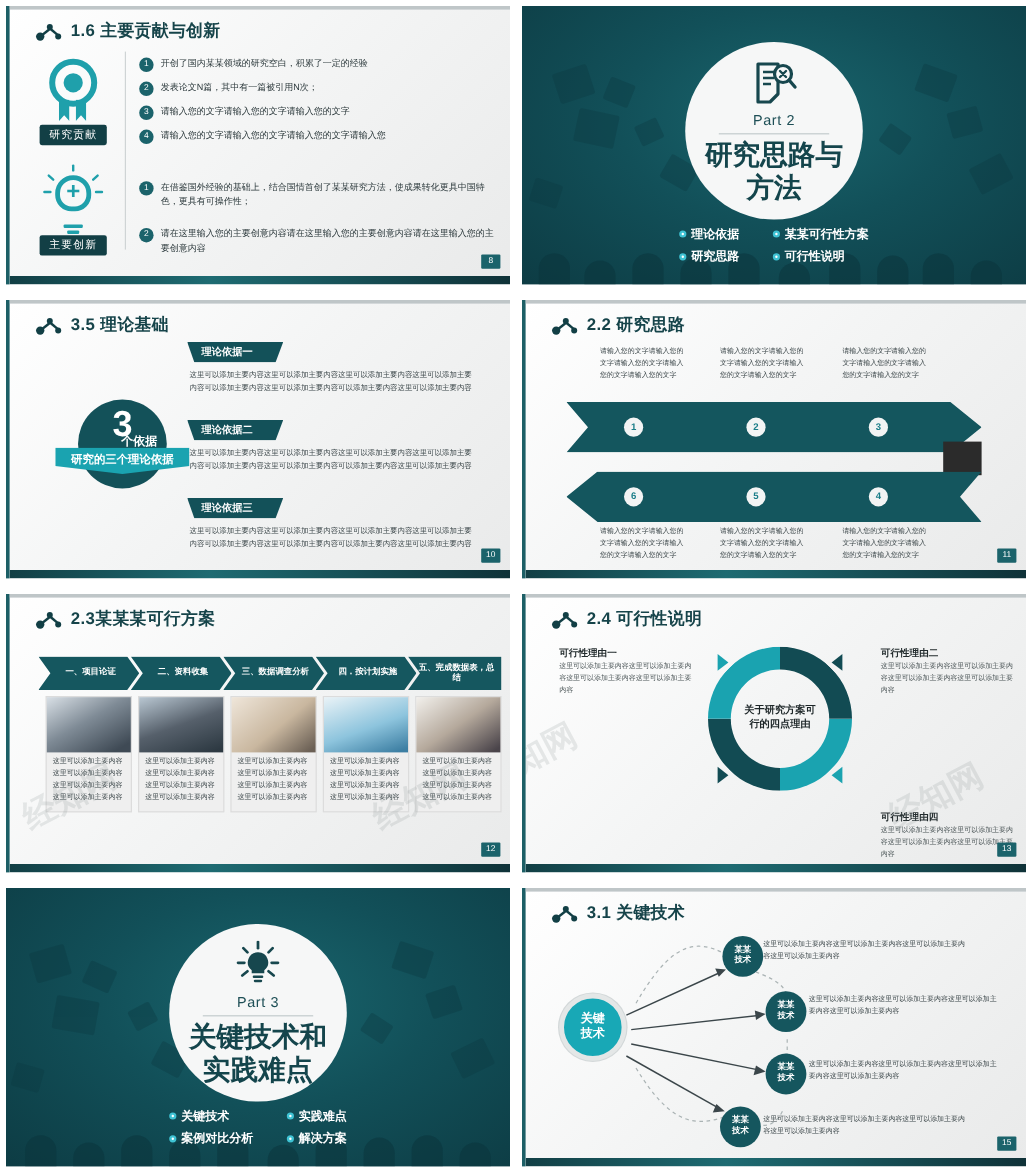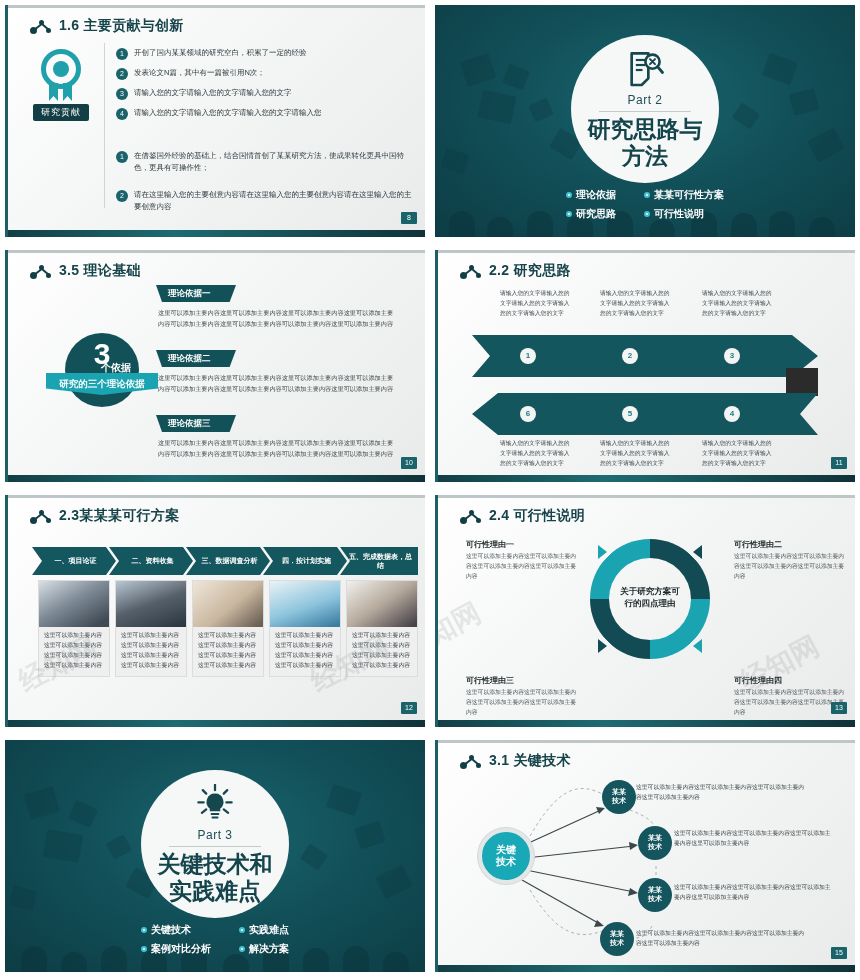--- a/index.html
+++ b/index.html
@@ -148,21 +148,21 @@
   .q.tr{ left:60px; top:0;} .q.tr::before{ left:-60px; top:0; border-top-color:#124b53; border-right-color:#124b53; transform:rotate(-45deg);}
   .q.bl{ left:0; top:60px;} .q.bl::before{ left:0; top:-60px; border-bottom-color:#124b53; border-left-color:#124b53; transform:rotate(-45deg);}
   .q.br{ left:60px; top:60px;} .q.br::before{ left:-60px; top:-60px; border-bottom-color:#1aa3b0; border-right-color:#1aa3b0; transform:rotate(45deg);}
   .tri { position:absolute; width:0;height:0; }
   .rlabel { position:absolute; width:112px; }
   .rlabel .h { font-size:8px; font-weight:bold; color:#222b2d; margin-bottom:2px; }
   .rlabel .p { font-size:5.8px; color:#4a5456; line-height:1.7; }
 
   
   .kcore {
-    position:absolute; left:40px; top:88px; width:56px; height:56px; border-radius:50%;
+    position:absolute; left:28px; top:88px; width:56px; height:56px; border-radius:50%;
     background:#18a8b6; border:4px solid #e4e7e7; color:#fff; font-size:10px; font-weight:bold;
     display:flex; flex-direction:column; align-items:center; justify-content:center; line-height:1.25;
     box-shadow:0 0 0 1px #d3d8d9;
   }
   .knode {
     position:absolute; width:34px; height:34px; border-radius:50%; background:#15565e; color:#fff;
     font-size:7px; font-weight:bold; display:flex; flex-direction:column; align-items:center;
     justify-content:center; line-height:1.25;
   }
   .ktext { position:absolute; width:160px; font-size:5.8px; color:#3a4548; line-height:1.75; }
@@ -211,20 +211,33 @@
         <div class="li">
             <span class="num">3</span>
             <span class="txt">请输入您的文字请输入您的文字请输入您的文字</span>
           </div>
         <div class="li">
             <span class="num">4</span>
             <span class="txt">请输入您的文字请输入您的文字请输入您的文字请输入您</span>
           </div>
       </div>
 
+      <div class="icon-block" style="left:14px; top:136px;">
+        <div class="bulb">
+          <span class="glass"></span>
+            <span class="base"></span>
+            <span class="base2"></span>
+          <span class="ray r1"></span>
+            <span class="ray r2"></span>
+            <span class="ray r3"></span>
+            <span class="ray r4"></span>
+            <span class="ray r5"></span>
+        </div>
+        <span class="tag">主要创新</span>
+      </div>
       <div class="list" style="left:108px; top:145px; width:300px;">
         <div class="li" style="margin-bottom:14px;">
             <span class="num">1</span>
             <span class="txt">在借鉴国外经验的基础上，结合国情首创了某某研究方法，使成果转化更具中国特色，更具有可操作性；</span>
           </div>
         <div class="li">
             <span class="num">2</span>
             <span class="txt">请在这里输入您的主要创意内容请在这里输入您的主要创意内容请在这里输入您的主要创意内容</span>
           </div>
       </div>
@@ -454,24 +467,20 @@
           <div>行的四点理由</div>
         </div>
       </div>
 
       <div class="rlabel" style="left:28px; top:44px;">
         <div class="h">可行性理由一</div>
         <div class="p">这里可以添加主要内容这里可以添加主要内容这里可以添加主要内容这里可以添加主要内容</div>
       </div>
       <div class="rlabel" style="left:296px; top:44px;">
         <div class="h">可行性理由二</div>
-        <div class="p">这里可以添加主要内容这里可以添加主要内容这里可以添加主要内容这里可以添加主要内容</div>
-      </div>
-      <div class="rlabel" style="left:28px; top:180px;">
-        <div class="h">可行性理由三</div>
         <div class="p">这里可以添加主要内容这里可以添加主要内容这里可以添加主要内容这里可以添加主要内容</div>
       </div>
       <div class="rlabel" style="left:296px; top:180px;">
         <div class="h">可行性理由四</div>
         <div class="p">这里可以添加主要内容这里可以添加主要内容这里可以添加主要内容这里可以添加主要内容</div>
       </div>
 
       <div class="wm" style="left:-12px; top:110px;">知网</div>
       <div class="wm" style="left:300px; top:150px;">经知网</div>
 

